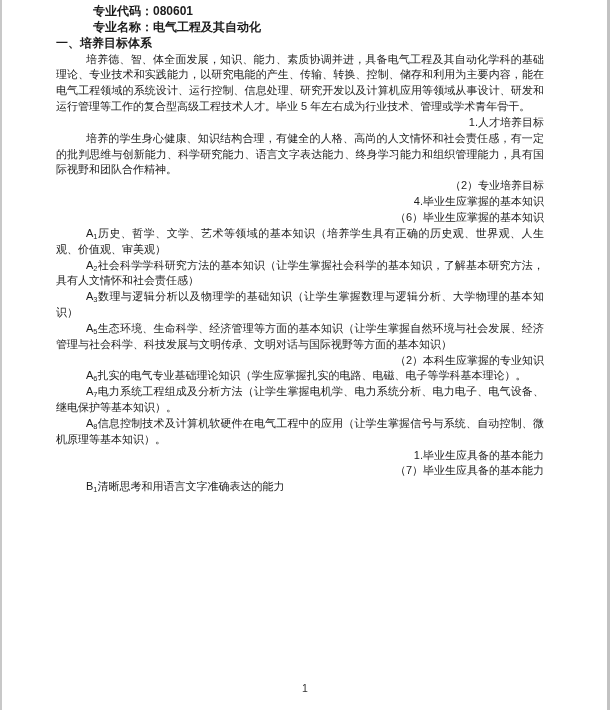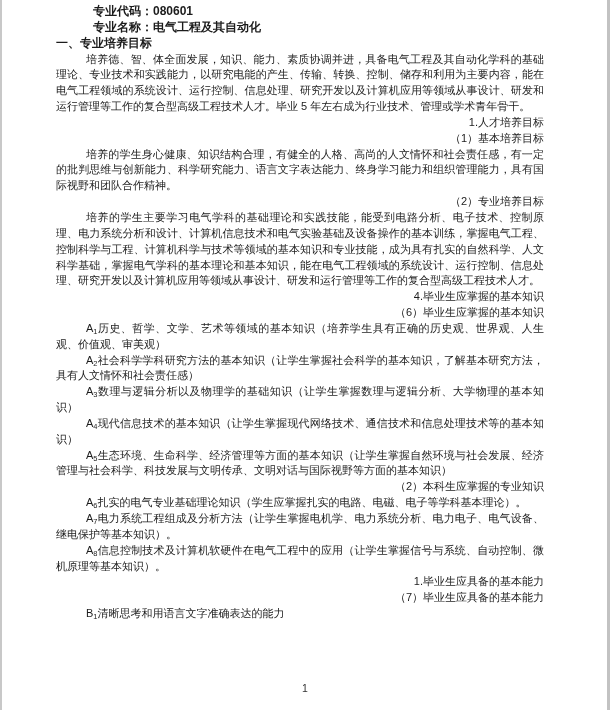--- a/index.html
+++ b/index.html
@@ -72,33 +72,30 @@
 </head>
 <body>
 
 <div class="canvas">
   <div class="edge-left"></div>
   <div class="edge-right"></div>
 
   <div class="doc-body">
       <div class="para meta">专业代码：080601</div>
       <div class="para meta">专业名称：电气工程及其自动化</div>
-      <div class="para h1">一、专业培养目标</div>
+      <div class="para h1">一、培养目标体系</div>
       <div class="para body">培养德、智、体全面发展，知识、能力、素质协调并进，具备电气工程及其自动化学科的基础理论、专业技术和实践能力，以研究电能的产生、传输、转换、控制、储存和利用为主要内容，能在电气工程领域的系统设计、运行控制、信息处理、研究开发以及计算机应用等领域从事设计、研发和运行管理等工作的复合型高级工程技术人才。毕业 5 年左右成为行业技术、管理或学术青年骨干。</div>
       <div class="para item">1.人才培养目标</div>
-      <div class="para item">（1）基本培养目标</div>
       <div class="para body">培养的学生身心健康、知识结构合理，有健全的人格、高尚的人文情怀和社会责任感，有一定的批判思维与创新能力、科学研究能力、语言文字表达能力、终身学习能力和组织管理能力，具有国际视野和团队合作精神。</div>
       <div class="para item">（2）专业培养目标</div>
-      <div class="para body">培养的学生主要学习电气学科的基础理论和实践技能，能受到电路分析、电子技术、控制原理、电力系统分析和设计、计算机信息技术和电气实验基础及设备操作的基本训练，掌握电气工程、控制科学与工程、计算机科学与技术等领域的基本知识和专业技能，成为具有扎实的自然科学、人文科学基础，掌握电气学科的基本理论和基本知识，能在电气工程领域的系统设计、运行控制、信息处理、研究开发以及计算机应用等领域从事设计、研发和运行管理等工作的复合型高级工程技术人才。</div>
       <div class="para item">4.毕业生应掌握的基本知识</div>
       <div class="para item">（6）毕业生应掌握的基本知识</div>
       <div class="para body"><span>A</span><sub>1</sub>历史、哲学、文学、艺术等领域的基本知识（培养学生具有正确的历史观、世界观、人生观、价值观、审美观）</div>
       <div class="para body"><span>A</span><sub>2</sub>社会科学学科研究方法的基本知识（让学生掌握社会科学的基本知识，了解基本研究方法，具有人文情怀和社会责任感）</div>
       <div class="para body"><span>A</span><sub>3</sub>数理与逻辑分析以及物理学的基础知识（让学生掌握数理与逻辑分析、大学物理的基本知识）</div>
-      <div class="para body"><span>A</span><sub>4</sub>现代信息技术的基本知识（让学生掌握现代网络技术、通信技术和信息处理技术等的基本知识）</div>
       <div class="para body"><span>A</span><sub>5</sub>生态环境、生命科学、经济管理等方面的基本知识（让学生掌握自然环境与社会发展、经济管理与社会科学、科技发展与文明传承、文明对话与国际视野等方面的基本知识）</div>
       <div class="para item">（2）本科生应掌握的专业知识</div>
       <div class="para body"><span>A</span><sub>6</sub>扎实的电气专业基础理论知识（学生应掌握扎实的电路、电磁、电子等学科基本理论）。</div>
       <div class="para body"><span>A</span><sub>7</sub>电力系统工程组成及分析方法（让学生掌握电机学、电力系统分析、电力电子、电气设备、继电保护等基本知识）。</div>
       <div class="para body"><span>A</span><sub>8</sub>信息控制技术及计算机软硬件在电气工程中的应用（让学生掌握信号与系统、自动控制、微机原理等基本知识）。</div>
       <div class="para item">1.毕业生应具备的基本能力</div>
       <div class="para item">（7）毕业生应具备的基本能力</div>
       <div class="para body"><span>B</span><sub>1</sub>清晰思考和用语言文字准确表达的能力</div>
     </div>
 

